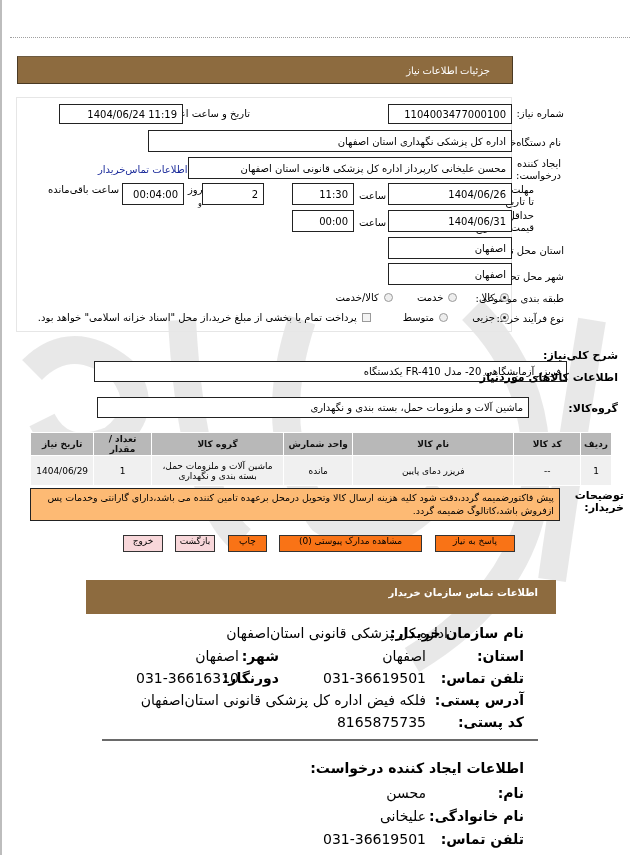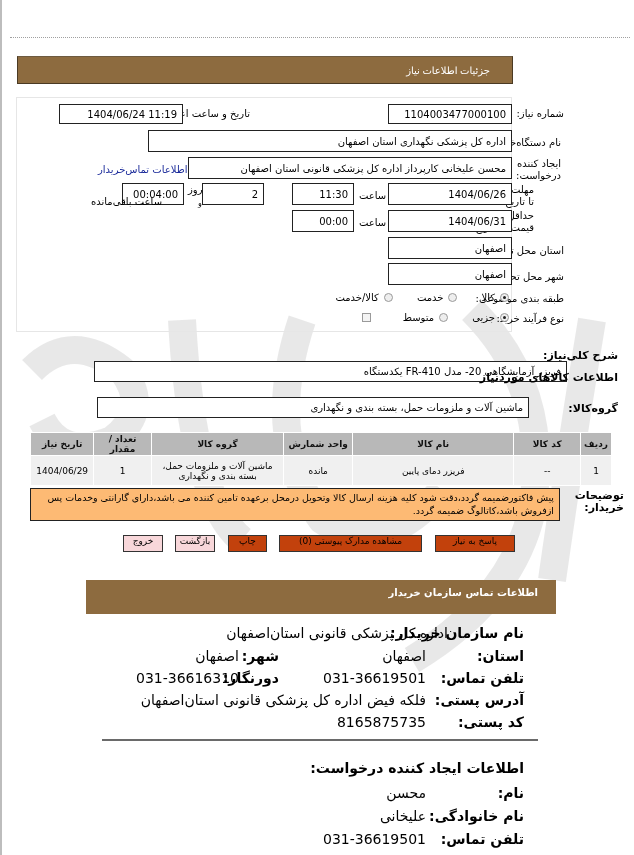--- a/index.html
+++ b/index.html
@@ -52,21 +52,21 @@
   }
   table.items td { background: #f0f0f0; text-align: center; height: 30px; border: 1px solid #fff; font-size: 9px; }
   .desc-box {
     position: absolute; left: 28px; top: 488px; width: 530px; height: 33px;
     border: 1px solid #222; background: #fdba74; direction: rtl; padding: 2px 5px; font-size: 9.5px; line-height: 13px;
   }
   .btn {
     position: absolute; height: 17px; border: 1px solid #333; font-size: 9px; text-align: center; line-height: 11px;
     direction: rtl; overflow: hidden;
   }
-  .btn.green { background: #c2410c; }
+  .btn.green { background: #f97316; }
   .btn.red { background: #f8d7da; }
   .bar2 { left: 84px; top: 580px; width: 470px; height: 34px; border: none; }
   .bar2 span { position: absolute; right: 18px; top: 7px; font-weight: bold; font-size: 10px; }
   .ci { position: absolute; direction: rtl; font-size: 14px; white-space: nowrap; }
   .ci.b { font-weight: bold; }
   .hr2 { position: absolute; left: 100px; top: 739px; width: 436px; border-top: 2px solid #6a6a6a; }
 </style>
 </head>
 <body>
 
@@ -101,21 +101,21 @@
 <div class="lbl link" style="left:96px; top:164px;">اطلاعات تماس‌خریدار</div>
 
 <div class="lbl" style="right:100px; top:184px; width:80px;">مهلت ارسال پاسخ: تا تاریخ:</div>
 <div class="box ltr" style="left:386px; top:183px; width:124px; height:22px;">1404/06/26</div>
 <div class="lbl" style="left:357px; top:190px;">ساعت</div>
 <div class="box ltr" style="left:290px; top:183px; width:62px; height:22px;">11:30</div>
 <div class="box ltr" style="left:200px; top:183px; width:62px; height:22px;">2</div>
 <div class="lbl" style="left:186px; top:184px;">روز</div>
 <div class="lbl" style="left:196px; top:198px; font-size:8px;">و</div>
 <div class="box ltr" style="left:120px; top:183px; width:62px; height:22px;">00:04:00</div>
-<div class="lbl" style="left:46px; top:196px;margin-left:43px;">ساعت باقی‌مانده</div>
+<div class="lbl" style="left:46px; top:184px;">ساعت باقی‌مانده</div>
 
 <div class="lbl" style="right:100px; top:210px; width:80px;">حداقل تاریخ اعتبار قیمت: تا تاریخ:</div>
 <div class="box ltr" style="left:386px; top:210px; width:124px; height:22px;">1404/06/31</div>
 <div class="lbl" style="left:357px; top:217px;">ساعت</div>
 <div class="box ltr" style="left:290px; top:210px; width:62px; height:22px;">00:00</div>
 
 <div class="lbl" style="right:70px; top:245px;">استان محل تحویل:</div>
 <div class="box" style="left:386px; top:237px; width:124px; height:22px;">اصفهان</div>
 
 <div class="lbl" style="right:70px; top:271px;">شهر محل تحویل:</div>
@@ -135,20 +135,21 @@
 
 <div class="lbl" style="right:70px; top:313px;">نوع فرآیند خرید:</div>
 <div class="inline-row" style="right:125px; top:312px;">
   <span class="radio on"></span>
   <span>جزیی</span>
   <span style="width:14px"></span>
   <span class="radio"></span>
   <span>متوسط</span>
   <span style="width:22px"></span>
   <span class="check"></span>
+  <span>پرداخت تمام یا بخشی از مبلغ خرید،از محل "اسناد خزانه اسلامی" خواهد بود.</span>
 </div>
 
 <div class="lbl bold" style="right:16px; top:350px;">شرح کلی‌نیاز:</div>
 <div class="box" style="left:92px; top:361px; width:473px; height:21px;">فریزر آزمایشگاهی 20- مدل FR-410   یکدستگاه</div>
 
 <div class="lbl bold" style="right:16px; top:372px;">اطلاعات کالاهای موردنیاز</div>
 
 <div class="lbl bold" style="right:16px; top:403px;">گروه‌کالا:</div>
 <div class="box" style="left:95px; top:397px; width:432px; height:21px;">ماشین آلات و ملزومات حمل، بسته بندی و نگهداری</div>
 

